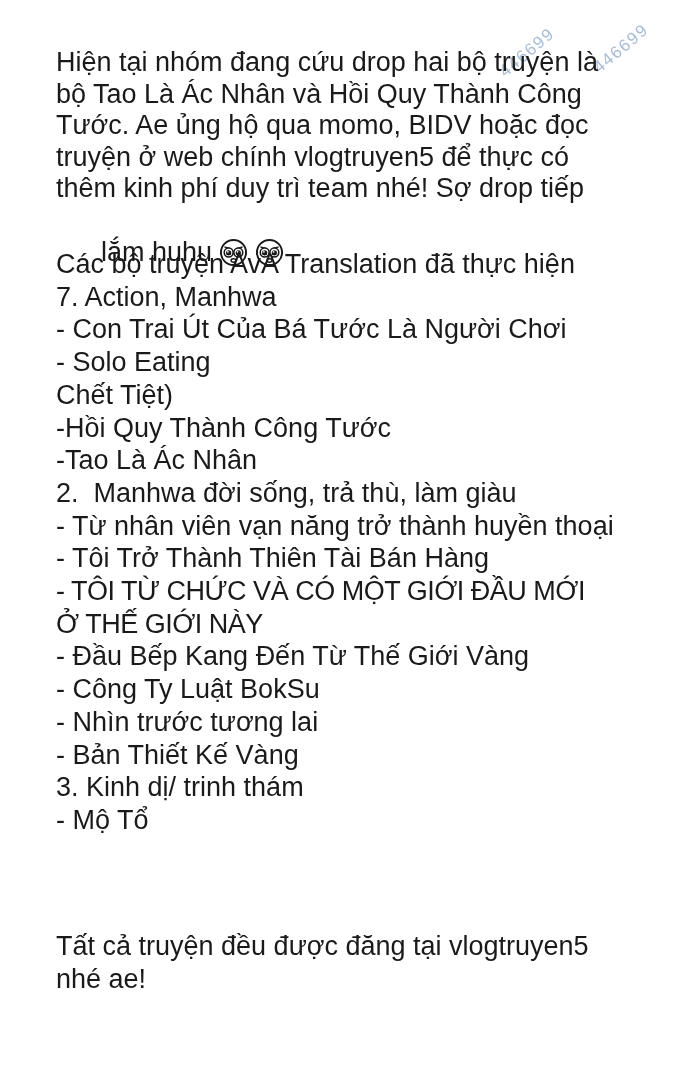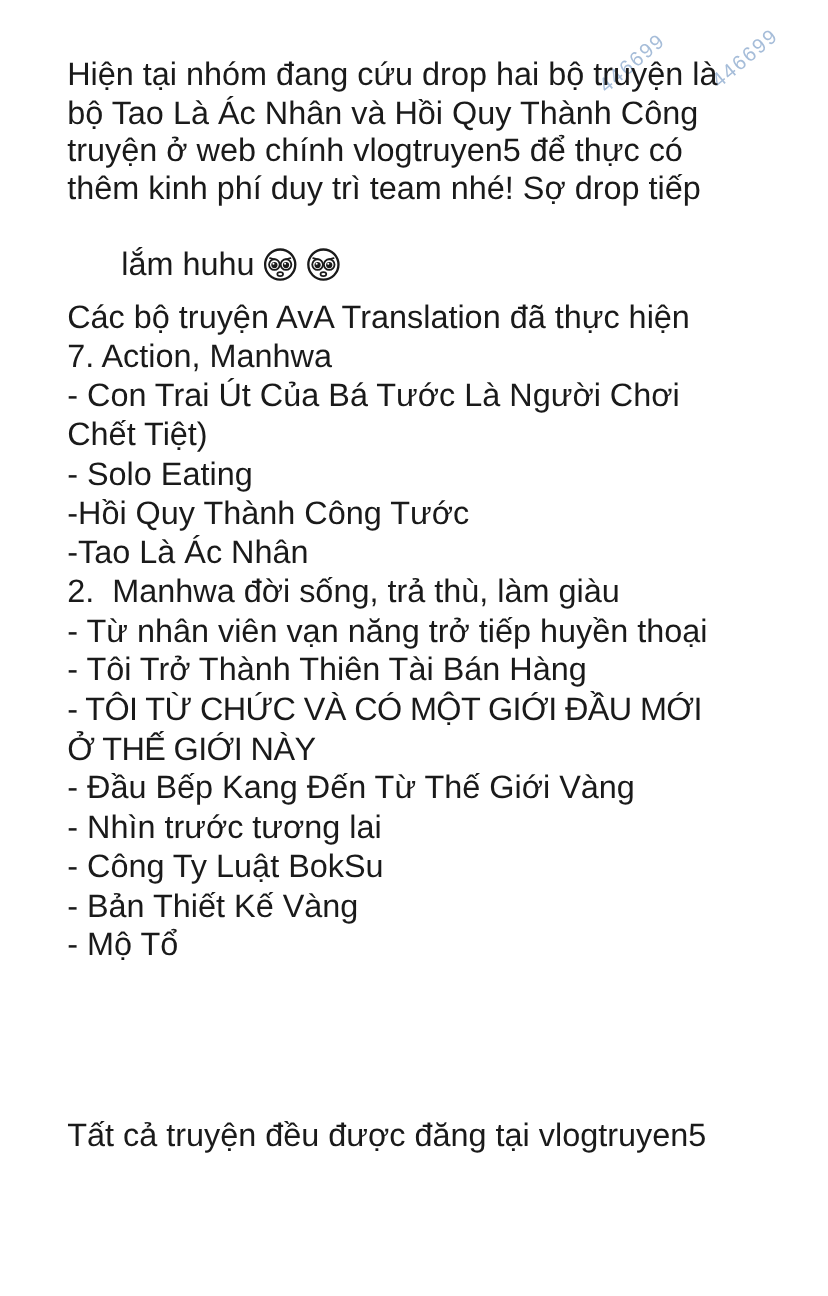--- a/index.html
+++ b/index.html
@@ -41,20 +41,21 @@
 <body>
 
 <div class="page">
 
   <span class="watermark wm-a">446699</span>
   <span class="watermark wm-b">446699</span>
 
   <div class="block intro">
     <div class="line">Hiện tại nhóm đang cứu drop hai bộ truyện là</div>
     <div class="line">bộ Tao Là Ác Nhân và Hồi Quy Thành Công</div>
+    <div class="line">Tước. Ae ủng hộ qua momo, BIDV hoặc đọc</div>
     <div class="line">truyện ở web chính vlogtruyen5 để thực có</div>
     <div class="line">thêm kinh phí duy trì team nhé! Sợ drop tiếp</div>
     <div class="line">
       <span>lắm huhu</span><svg class="emoji" viewBox="0 0 30 30">
         <circle cx="15" cy="15" r="13" fill="#ffffff" stroke="#1a1a1a" stroke-width="2"></circle>
         <path d="M6.2 9.4 L11.4 10.8" stroke="#1a1a1a" stroke-width="1.5" stroke-linecap="round" fill="none"></path>
         <path d="M23.8 9.4 L18.6 10.8" stroke="#1a1a1a" stroke-width="1.5" stroke-linecap="round" fill="none"></path>
         <circle cx="10" cy="15" r="4.6" fill="#ffffff" stroke="#1a1a1a" stroke-width="1.6"></circle>
         <circle cx="20" cy="15" r="4.6" fill="#ffffff" stroke="#1a1a1a" stroke-width="1.6"></circle>
         <circle cx="10" cy="15.4" r="2.7" fill="#1a1a1a"></circle>
@@ -75,35 +76,37 @@
         <ellipse cx="15" cy="23.2" rx="2.5" ry="1.8" fill="none" stroke="#1a1a1a" stroke-width="1.5"></ellipse>
       </svg>
     </div>
   </div>
 
   <div class="block catalog">
     <div class="line">Các bộ truyện AvA Translation đã thực hiện</div>
 
     <div class="line">7. Action, Manhwa</div>
     <div class="line">- Con Trai Út Của Bá Tước Là Người Chơi</div>
+    <div class="line">- Solo Eating</div>
     <div class="line">Chết Tiệt)</div>
-    <div class="line">- Solo Eating</div>
     <div class="line">-Hồi Quy Thành Công Tước</div>
     <div class="line">-Tao Là Ác Nhân</div>
 
     <div class="line">2.  Manhwa đời sống, trả thù, làm giàu</div>
-    <div class="line">- Từ nhân viên vạn năng trở tiếp huyền thoại</div>
+    <div class="line">- Từ nhân viên vạn năng trở thành huyền thoại</div>
     <div class="line">- Tôi Trở Thành Thiên Tài Bán Hàng</div>
     <div class="line caps">- TÔI TỪ CHỨC VÀ CÓ MỘT GIỚI ĐẦU MỚI</div>
     <div class="line caps">Ở THẾ GIỚI NÀY</div>
     <div class="line">- Đầu Bếp Kang Đến Từ Thế Giới Vàng</div>
+    <div class="line">- Công Ty Luật BokSu</div>
     <div class="line">- Nhìn trước tương lai</div>
-    <div class="line">- Công Ty Luật BokSu</div>
     <div class="line">- Bản Thiết Kế Vàng</div>
 
+    <div class="line">3. Kinh dị/ trinh thám</div>
     <div class="line">- Mộ Tổ</div>
   </div>
 
   <div class="block footer">
     <div class="line">Tất cả truyện đều được đăng tại vlogtruyen5</div>
+    <div class="line">nhé ae!</div>
   </div>
 
 </div>
 
 </body></html>

